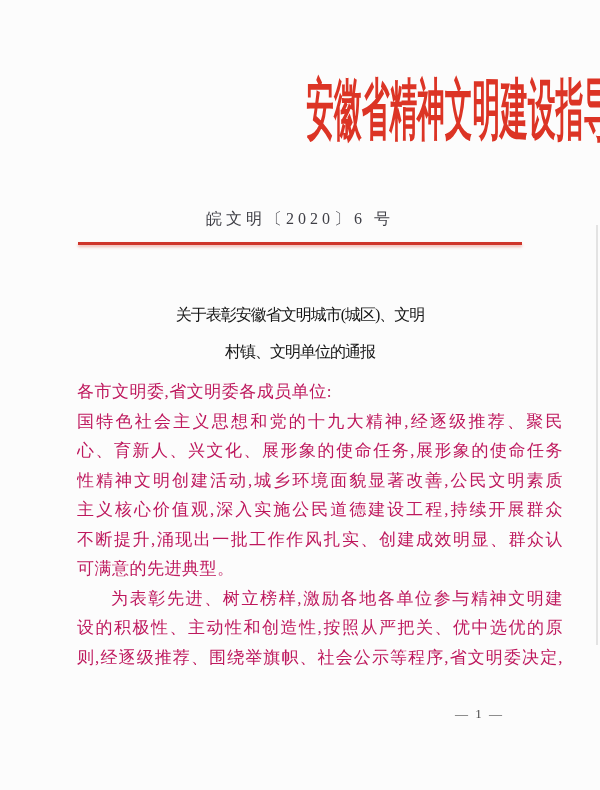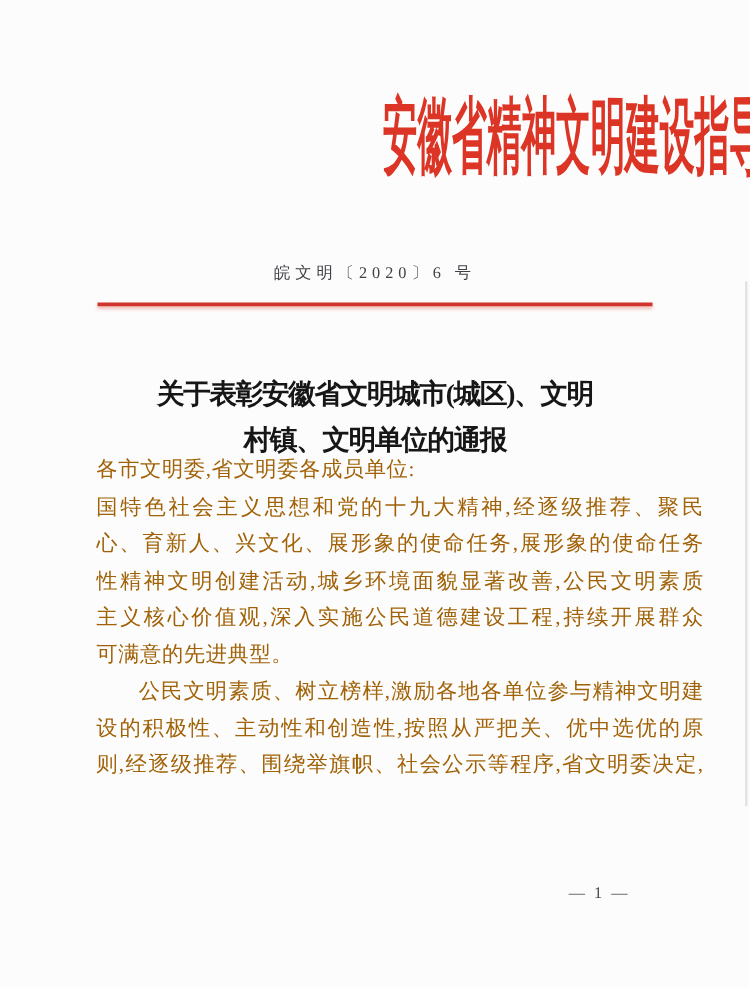--- a/index.html
+++ b/index.html
@@ -43,53 +43,53 @@
     transform-origin: center center;
     white-space: nowrap;
     letter-spacing: 0;
   }
   .doc-number {
     position: absolute;
     top: 209px;
     left: 0;
     right: 0;
     text-align: center;
-    font-size: 13px;
+    font-size: 16px;
     letter-spacing: 4px;
     color: #3f3f46;
   }
   .red-rule {
     position: absolute;
     top: 242px;
     left: 78px;
     width: 444px;
     height: 2.5px;
     background: #cf352b;
     box-shadow: 0 2px 3px rgba(224, 96, 80, 0.45);
   }
   .doc-title {
     position: absolute;
     top: 296px;
     left: 0;
     right: 0;
     text-align: center;
-    font-weight: bold;
-    font-size: 22px;
+    font-weight: normal;
+    font-size: 16px;
     line-height: 37px;
     letter-spacing: -1px;
     color: #161616;
   }
   .body-text {
     position: absolute;
-    top: 361px;
+    top: 377px;
     left: 77px;
     width: 486px;
     font-size: 17px;
     line-height: 29.55px;
-    color: #a16207;
+    color: #be185d;
     letter-spacing: 0.5px;
   }
   .body-line {
     text-align: justify;
     text-align-last: justify;
     text-justify: inter-ideograph;
     overflow: hidden;
     white-space: nowrap;
     height: 29.55px;
   }
@@ -129,21 +129,22 @@
     <div>关于表彰安徽省文明城市(城区)、文明</div>
     <div>村镇、文明单位的通报</div>
   </div>
 
   <div class="body-text">
     <div class="body-line line-left">各市文明委,省文明委各成员单位:</div>
     <div class="body-line">国特色社会主义思想和党的十九大精神,经逐级推荐、聚民</div>
     <div class="body-line">心、育新人、兴文化、展形象的使命任务,展形象的使命任务</div>
     <div class="body-line">性精神文明创建活动,城乡环境面貌显著改善,公民文明素质</div>
     <div class="body-line">主义核心价值观,深入实施公民道德建设工程,持续开展群众</div>
+    <div class="body-line">不断提升,涌现出一批工作作风扎实、创建成效明显、群众认</div>
     <div class="body-line line-left">可满意的先进典型。</div>
-    <div class="body-line para-start">公民文明素质、树立榜样,激励各地各单位参与精神文明建</div>
+    <div class="body-line para-start">为表彰先进、树立榜样,激励各地各单位参与精神文明建</div>
     <div class="body-line">设的积极性、主动性和创造性,按照从严把关、优中选优的原</div>
     <div class="body-line">则,经逐级推荐、围绕举旗帜、社会公示等程序,省文明委决定,</div>
   </div>
 
   <div class="page-number">— 1 —</div>
 
 </div>
 
 </body></html>

